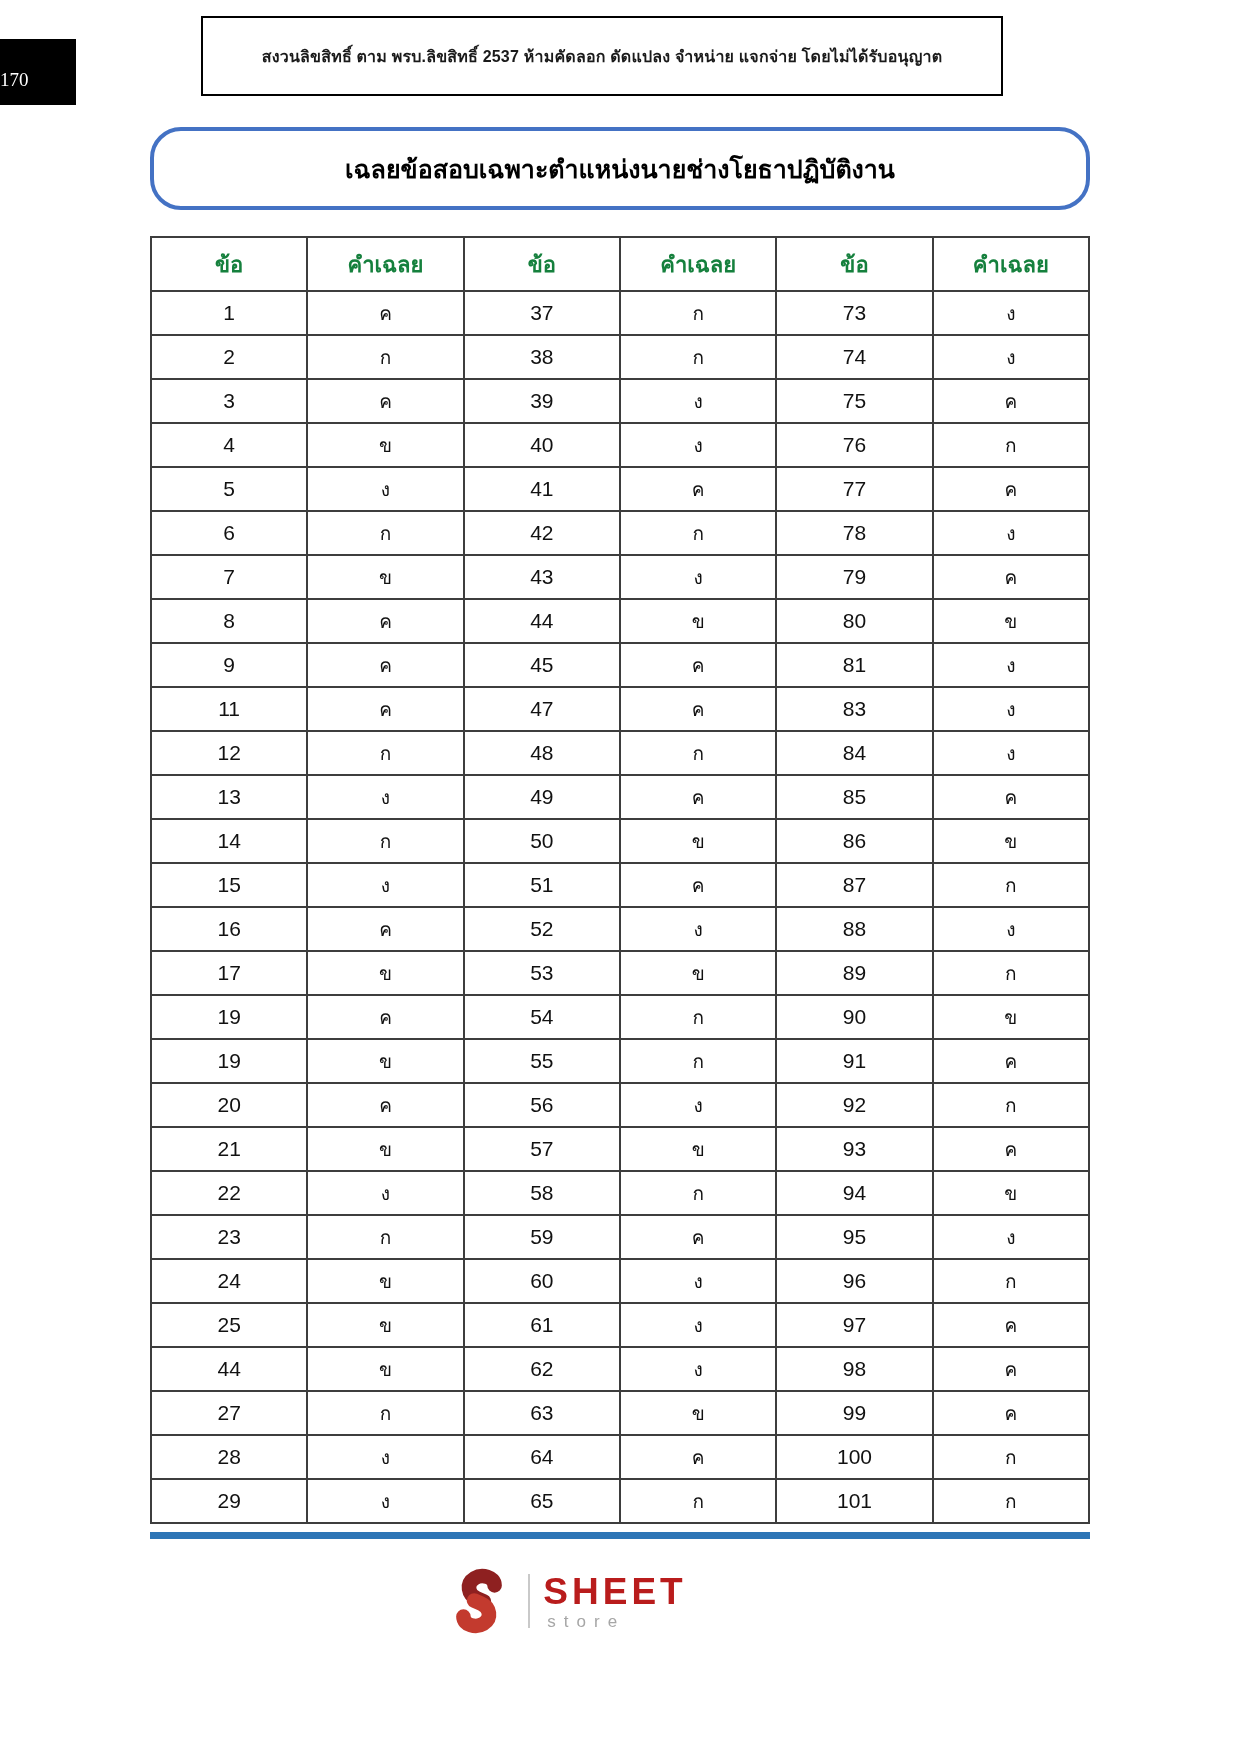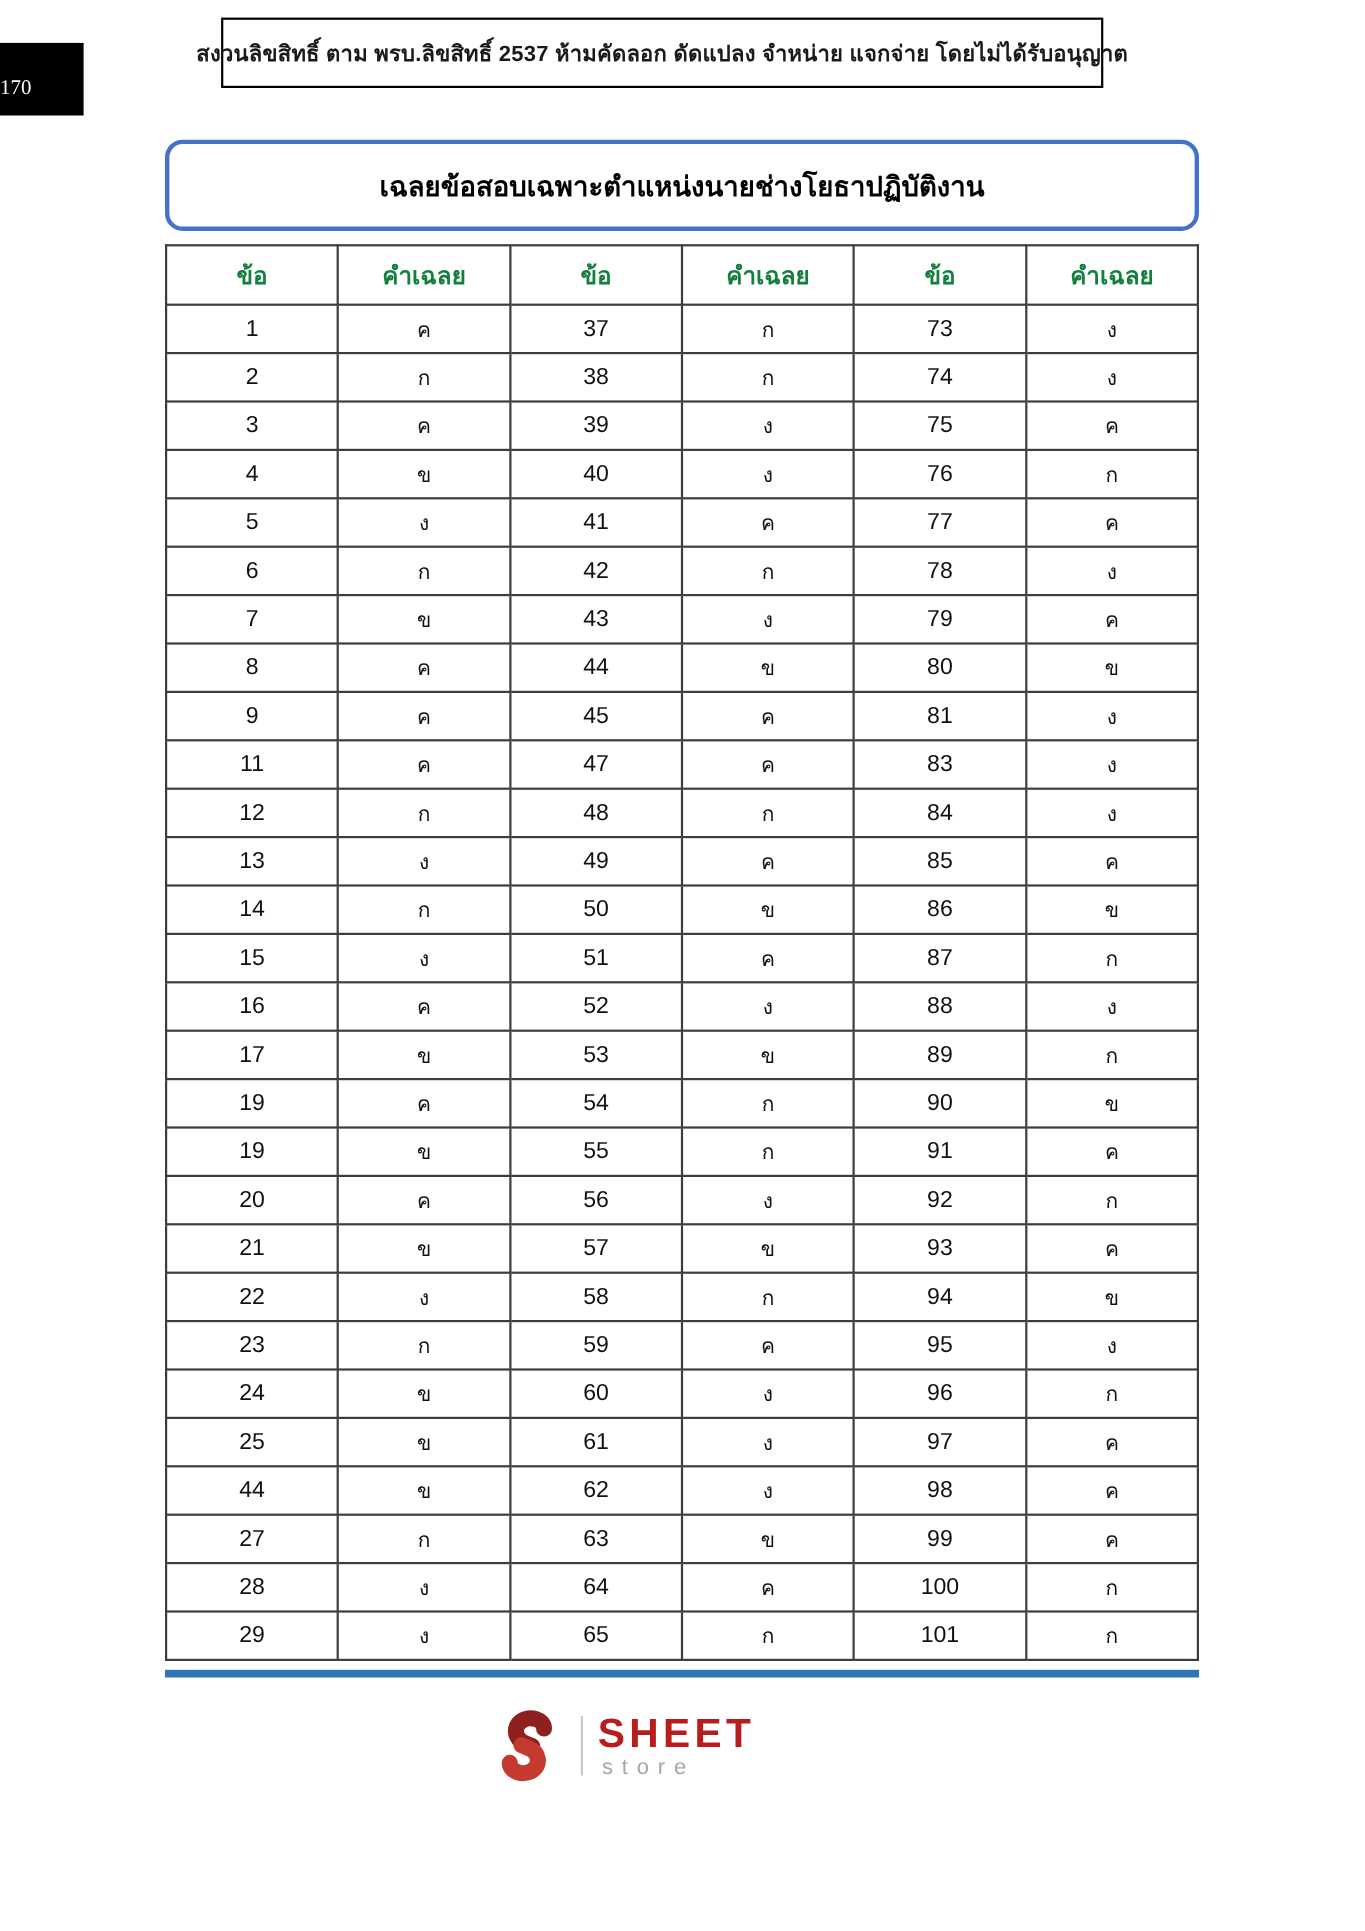--- a/index.html
+++ b/index.html
@@ -9,51 +9,51 @@
   }
   
   .page-num-box{
     position:absolute;left:0;top:39px;width:76px;height:66px;background:#000;
     color:#fff;display:flex;align-items:center;
     padding:16px 6px 0 0;box-sizing:border-box;
     font-family:"Liberation Serif",serif;font-size:19px;
   }
   
   .copyright-box{
-    position:absolute;left:201px;top:16px;width:802px;height:64px;
+    position:absolute;left:201px;top:16px;width:802px;height:80px;
     border:2px solid #000;box-sizing:border-box;
     display:flex;align-items:center;justify-content:center;
-    font-size:20px;font-weight:bold;letter-spacing:.2px;white-space:nowrap;
+    font-size:16px;font-weight:bold;letter-spacing:.2px;white-space:nowrap;
   }
   .content{position:absolute;left:150px;top:127px;width:940px;}
   
   .title-box{
-    height:83px;border:4px solid #4472C4;border-radius:16px;
+    height:83px;border:4px solid #4472C4;border-radius:31px;
     box-sizing:border-box;display:flex;align-items:center;justify-content:center;
-    margin-bottom:12px;background:#fff;
+    margin-bottom:26px;background:#fff;
   }
   .title-box h1{margin:0;font-size:25px;font-weight:bold;color:#000;}
   
   table.answers{width:100%;border-collapse:collapse;table-layout:fixed;background:#fff;}
   table.answers th,table.answers td{
     border:2px solid #3d3d3d;text-align:center;vertical-align:middle;padding:0;
   }
   table.answers th{height:52px;font-size:22px;font-weight:bold;color:#15803d;}
   table.answers td{height:42px;font-size:21px;color:#111;}
   table.answers td.ans{font-size:19px;}
   
   .blue-rule{margin-top:8px;height:7px;background:#2E75B6;}
   
   .footer{
     margin-top:26px;display:flex;align-items:center;justify-content:center;
     gap:13px;transform:translateX(-55px);
   }
   .logo-sep{width:2px;height:54px;background:#c9c9c9;}
   .brand{font-size:37px;font-weight:bold;color:#b91c1c;letter-spacing:4px;line-height:1;}
-  .brand-sub{font-size:20px;color:#a6a6a6;letter-spacing:8px;margin-top:3px;padding-left:4px;line-height:1;}
+  .brand-sub{font-size:17px;color:#a6a6a6;letter-spacing:8px;margin-top:3px;padding-left:4px;line-height:1;}
 </style>
 </head>
 <body>
 
 <div class="page-num-box">
   <span>170</span>
 </div>
 
 <div class="copyright-box">
   <span>สงวนลิขสิทธิ์ ตาม พรบ.ลิขสิทธิ์ 2537 ห้ามคัดลอก ดัดแปลง จำหน่าย แจกจ่าย โดยไม่ได้รับอนุญาต</span>

